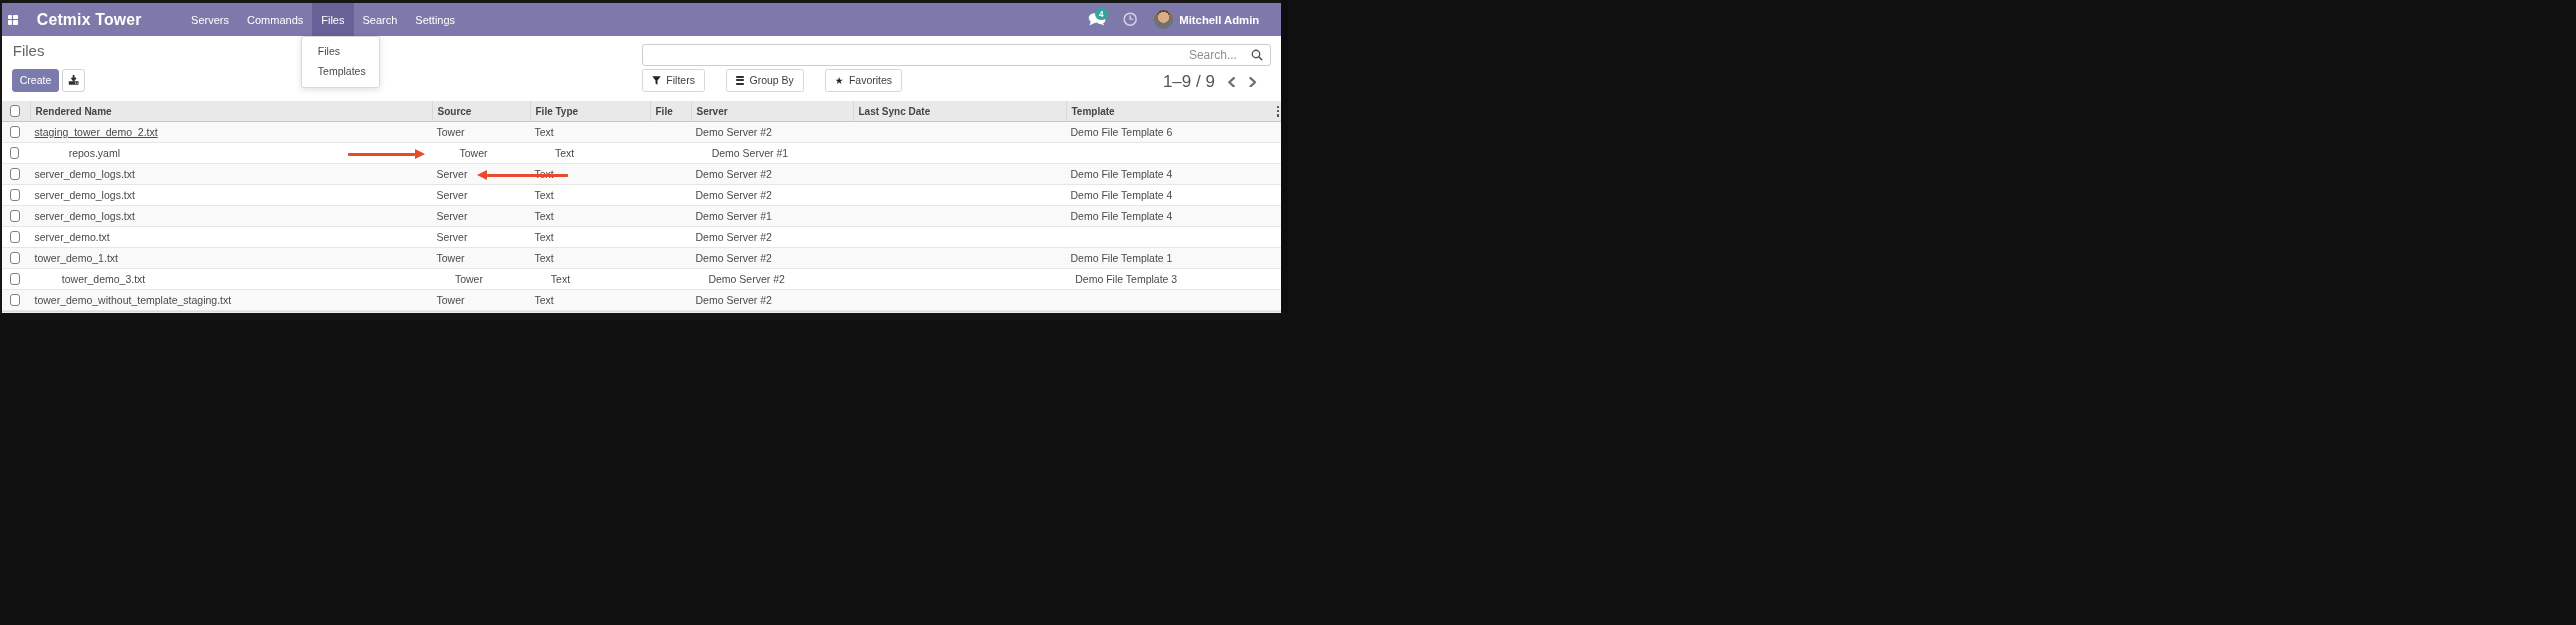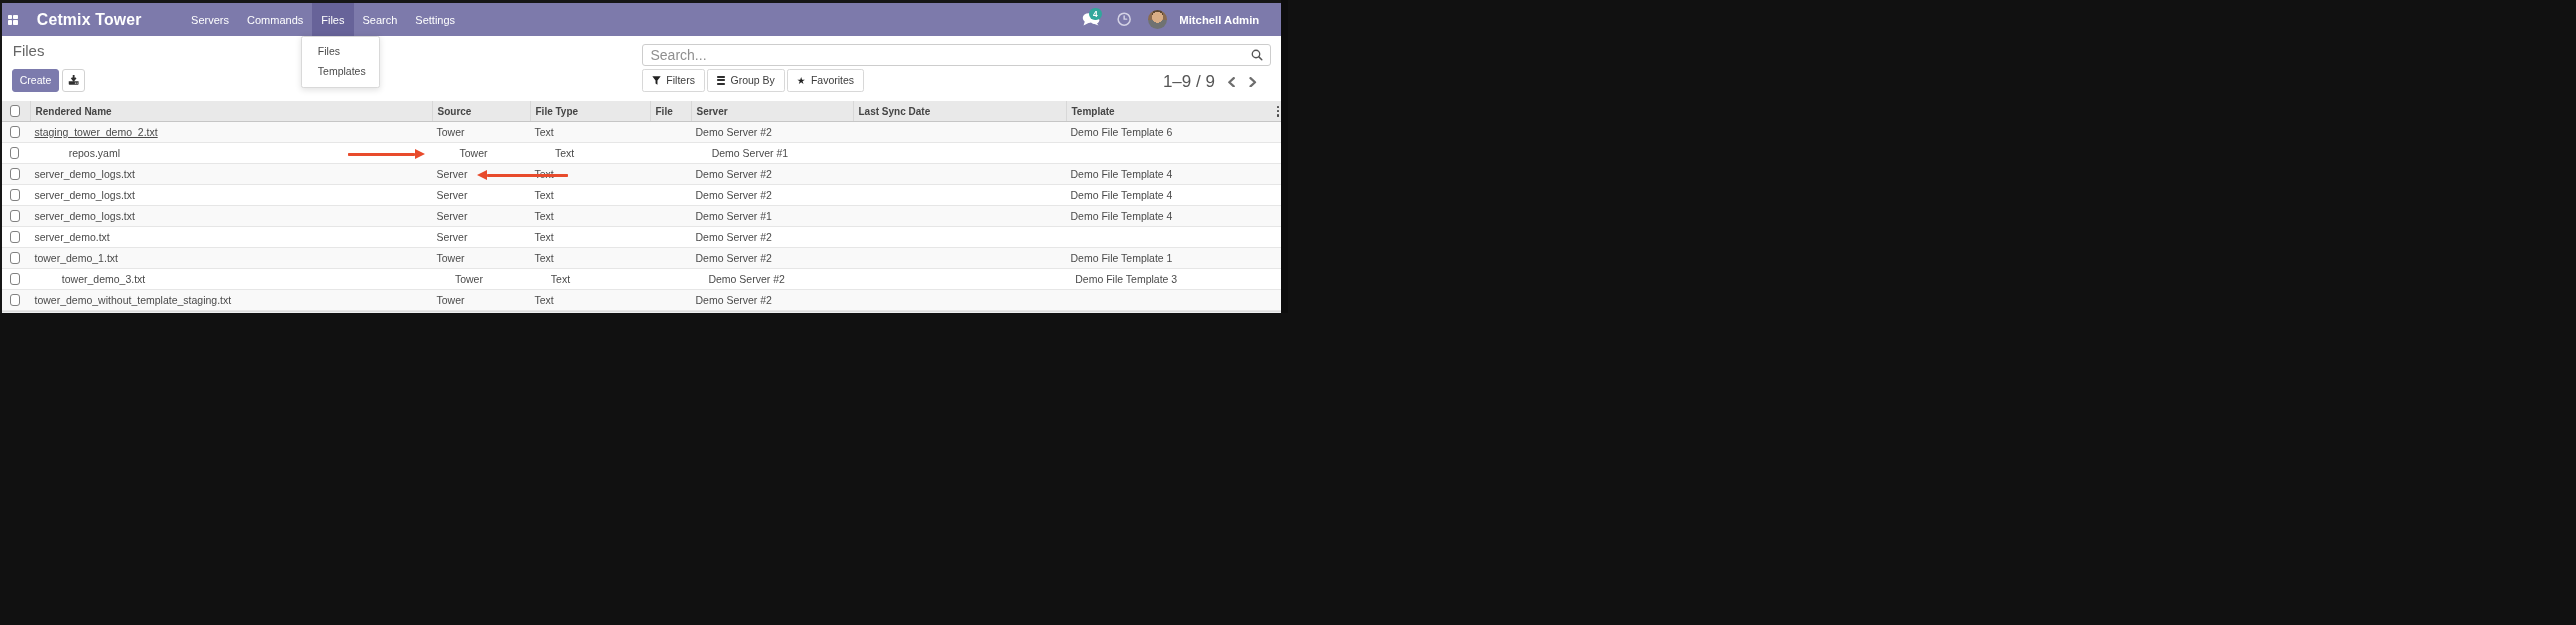--- a/index.html
+++ b/index.html
@@ -26,40 +26,40 @@
   .nav-right{ display:flex; align-items:center; gap:0; padding-right:13.5px;}
   .systray-item{ position:relative; display:flex; align-items:center; padding:0 8.3px; height:100%; cursor:pointer;}
   .badge{ position:absolute; top:5.3px; left:15px; min-width:12.8px; height:12px; padding:0 3px; background:#31a79c; color:#fff;
           font-size:8.3px; line-height:12px; text-align:center; border-radius:6px; font-weight:700;}
   .avatar{ width:19.5px; height:19.5px; border-radius:50%; overflow:hidden; border:0;
            background:
              radial-gradient(circle at 50% 38%, #d9ad85 0 36%, transparent 37%),
              radial-gradient(circle at 50% 24%, #5d4630 0 30%, transparent 31%),
              linear-gradient(#8a6a4f 0 55%, #6f7271 55% 100%),
              #9c6a4f; }
-  .user-name{ font-size:11.3px; font-weight:600; margin-left:12px; white-space:nowrap;}
+  .user-name{ font-size:11.3px; font-weight:600; margin-left:6px; white-space:nowrap;}
 
   
   .dropdown{ position:absolute; top:36px; left:301px; width:79px; background:#fff; border:0.8px solid #d9d9d9;
              border-radius:2.3px; box-shadow:0 1.5px 6px rgba(0,0,0,.12); padding:5.3px 0; z-index:50;}
   .dropdown-item{ height:19.5px; line-height:19.5px; padding-left:15.8px; font-size:10.5px; color:#4a4a4a; cursor:pointer;}
 
   
   .control-panel{ position:absolute; top:36px; left:0; width:1281px; height:65px; background:#fff;}
   .page-title{ position:absolute; left:12.8px; top:6px; font-size:15px; color:#666; }
   .btn-create{ position:absolute; left:12px; top:33px; width:47px; height:22.5px; background:#7c7bad; color:#fff;
                border:0.8px solid #7c7bad; border-radius:3px; font-size:10.5px; font-family:inherit; cursor:pointer;}
   .btn-download{ position:absolute; left:62px; top:33px; width:23px; height:22.5px; background:#fff; border:0.8px solid #d2d2d2;
                  border-radius:3px; display:flex; align-items:center; justify-content:center; cursor:pointer;}
   .searchbox{ position:absolute; left:642px; top:7.5px; width:629px; height:22px; border:0.8px solid #cdcdcd; border-radius:3px;
               background:#fff; display:flex; align-items:center;}
-  .searchbox input{ flex:1; border:0; outline:0; padding:0 7.5px; font-size:14px; color:#333; font-family:inherit; background:transparent;}
+  .searchbox input{ flex:1; border:0; outline:0; padding:0 7.5px; font-size:12px; color:#333; font-family:inherit; background:transparent;text-align:right;}
   .searchbox input::placeholder{ color:#8f8f8f; }
   .search-icon-wrap{ padding:0 6.8px; display:flex; align-items:center; cursor:pointer;}
-  .filter-bar{ position:absolute; left:642px; top:33px; display:flex; gap:2px;}
+  .filter-bar{ position:absolute; left:642px; top:33px; display:flex; gap:21px;}
   .btn-filter{ height:22.5px; background:#fff; border:0.8px solid #d8d8d8; border-radius:2.3px; font-size:10.5px; color:#3d3d3d;
                font-family:inherit; display:flex; align-items:center; gap:5.3px; padding:0 9px; cursor:pointer;}
   .bars-icon{ display:inline-flex; flex-direction:column; gap:1.5px;}
   .bars-icon i{ width:8.3px; height:1.9px; background:#2f2f2f; border-radius:0.8px;}
   .star-glyph{ font-size:9.8px; color:#222; }
   .pager{ position:absolute; right:22.5px; top:36px; display:flex; align-items:center; gap:10.5px; }
   .pager-value{ font-size:17px; color:#555; }
   .pager-btn{ background:none; border:0; padding:1.5px; cursor:pointer; display:flex; align-items:center;}
 
   

